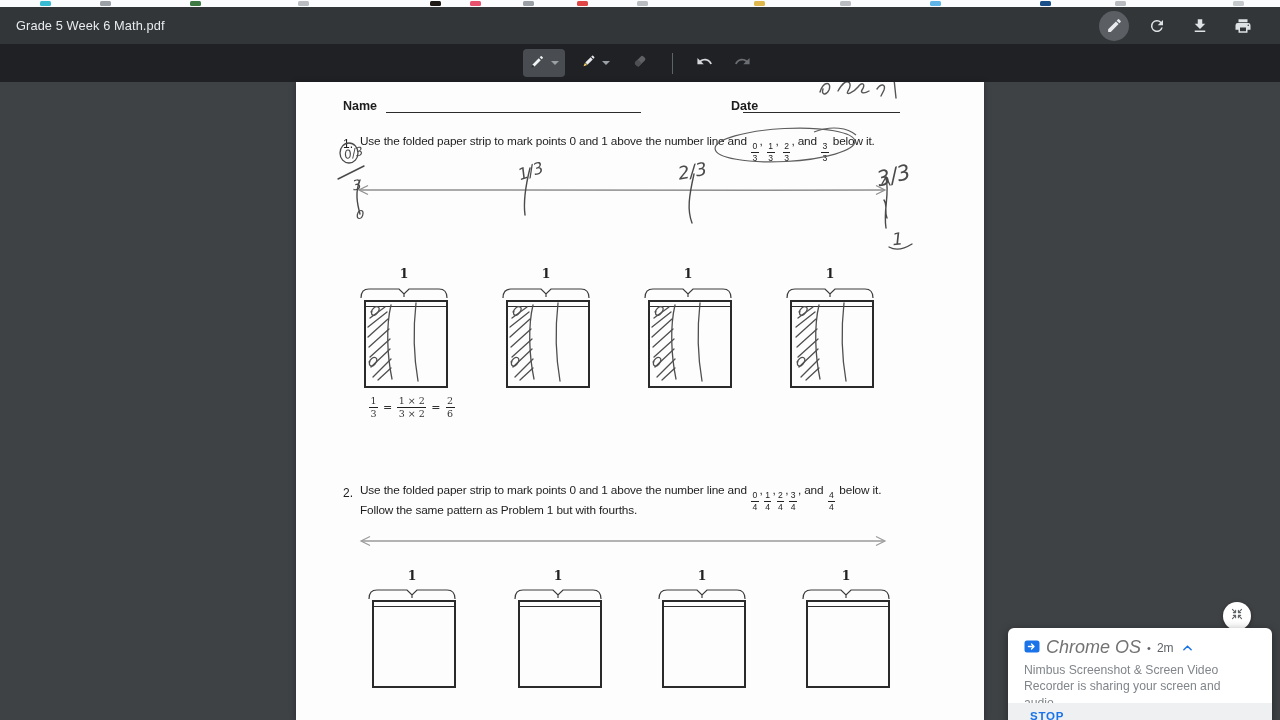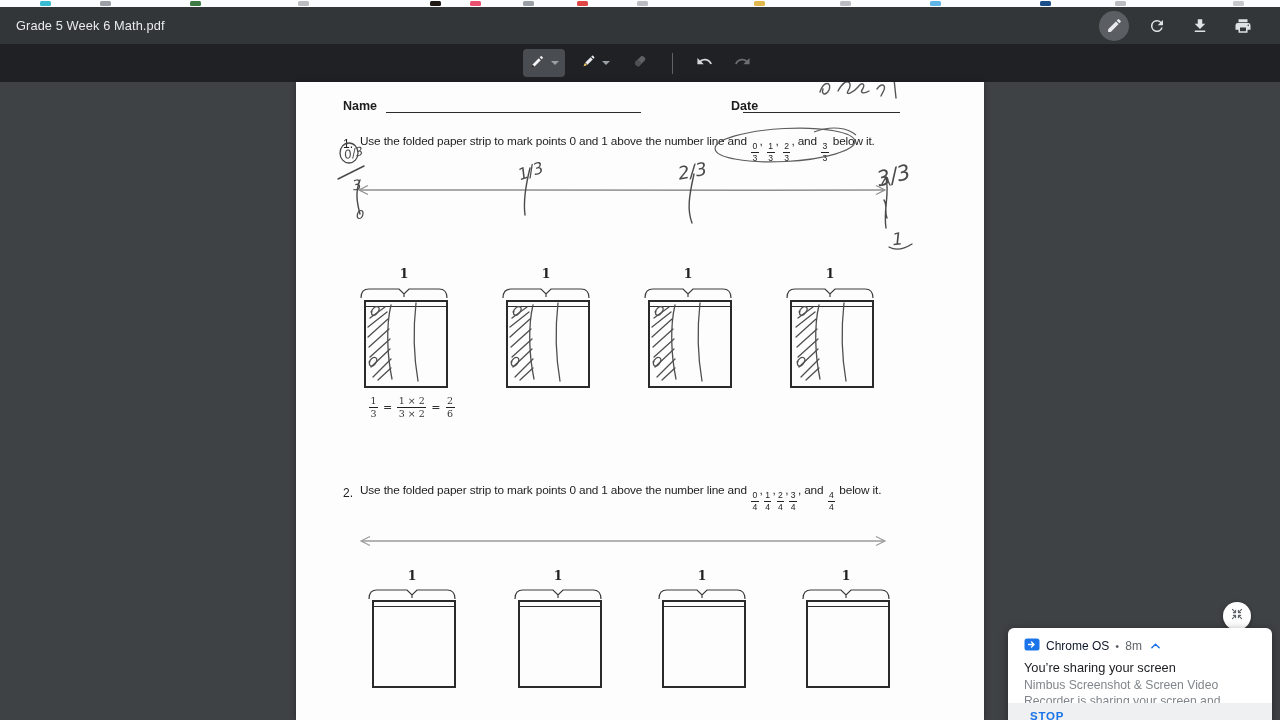--- a/index.html
+++ b/index.html
@@ -45,21 +45,21 @@
   .nline{position:absolute;overflow:visible;}
   .ink{position:absolute;left:0;top:0;pointer-events:none;}
   .hw{font-family:"DejaVu Sans",sans-serif;font-style:italic;fill:#4a4a4a;}
 
   
   .fab{position:absolute;left:1223px;top:602px;width:28px;height:28px;border-radius:50%;background:#fff;box-shadow:0 1px 4px rgba(0,0,0,.4);display:flex;align-items:center;justify-content:center;cursor:pointer;}
 
   
   .notif{position:absolute;left:1008px;top:628px;width:264px;height:101px;background:#fff;border-radius:6px;box-shadow:0 2px 10px rgba(0,0,0,.4);overflow:hidden;}
   .nhead{display:flex;align-items:center;gap:6px;padding:9px 14px 2px 16px;}
-  .napp{color:#0f172a;font-size:12px;}
+  .napp{color:#737373;font-size:18px;font-style:italic;}
   .ndot{color:#5f6368;font-size:11px;}
   .ntime{color:#5f6368;font-size:12px;}
   .nchev{margin-left:2px;cursor:pointer;display:flex;align-items:center;}
   .ntitle{padding:3px 16px 0;font-size:12.8px;color:#202124;}
   .nbody{padding:2px 16px 0;font-size:12.2px;line-height:1.35;color:#80868b;}
   .nfoot{position:absolute;left:0;right:0;bottom:0;height:26px;background:#eef0f2;}
   .nstop{position:absolute;left:22px;top:7px;font-size:11.5px;font-weight:bold;letter-spacing:.8px;color:#1a73e8;cursor:pointer;}
 </style>
 </head>
 <body>
@@ -264,20 +264,21 @@
         </span>,<span class="frac">
           <span class="fn">2</span>
           <span class="fd">4</span>
         </span>,<span class="frac">
           <span class="fn">3</span>
           <span class="fd">4</span>
         </span>, and <span class="frac">
           <span class="fn">4</span>
           <span class="fd">4</span>
         </span> below it.</div>
+    <div class="qtext" style="left:64px;top:421px;">Follow the same pattern as Problem 1 but with fourths.</div>
 
     
     <svg class="nline" style="left:58px;top:451px;" width="538" height="16">
       <path d="M8 8 C150 7.2 380 8.8 530 8" stroke="#9a9a9a" stroke-width="1.4" fill="none"></path>
       <path d="M16 3.5 L7 8 L16 12.5" stroke="#9a9a9a" stroke-width="1.2" fill="none"></path>
       <path d="M522 3.5 L531 8 L522 12.5" stroke="#9a9a9a" stroke-width="1.2" fill="none"></path>
     </svg>
 
     
     <div class="unitlbl" style="left:70px;top:486px;">1</div>
@@ -348,27 +349,26 @@
   <div class="notif">
     <div class="nhead">
       <span>
         <svg width="16" height="13" viewBox="0 0 16 13">
             <rect x="0.5" y="0.5" width="15" height="12" rx="2.5" fill="#1a73e8"></rect>
             <path d="M4.5 6.5 h5 M7.5 4 L10 6.5 L7.5 9" stroke="#fff" stroke-width="1.4" fill="none" stroke-linecap="round" stroke-linejoin="round"></path>
           </svg>
       </span>
       <span class="napp">Chrome OS</span>
       <span class="ndot">•</span>
-      <span class="ntime">8m</span>
+      <span class="ntime">2m</span>
       <span class="nchev">
         <svg width="11" height="8" viewBox="0 0 12 8">
             <path d="M2 6 L6 2 L10 6" stroke="#1a73e8" stroke-width="1.6" fill="none" stroke-linecap="round"></path>
           </svg>
       </span>
     </div>
-    <div class="ntitle">You’re sharing your screen</div>
     <div class="nbody">Nimbus Screenshot &amp; Screen Video Recorder is sharing your screen and audio.</div>
     <div class="nfoot">
       <span class="nstop">STOP</span>
     </div>
   </div>
 
 </div>
 
 </body></html>

